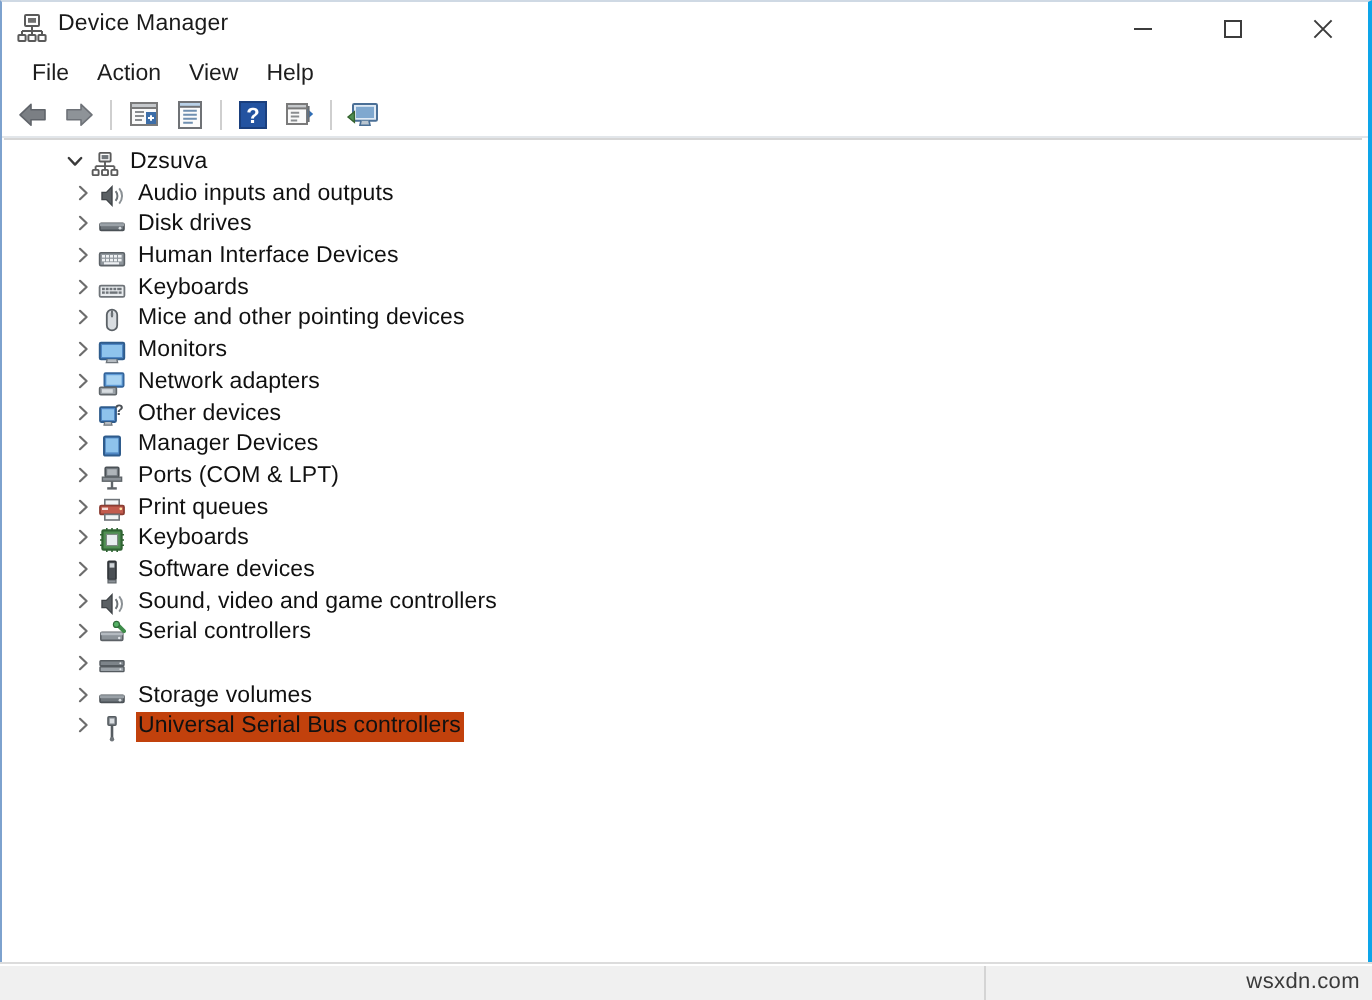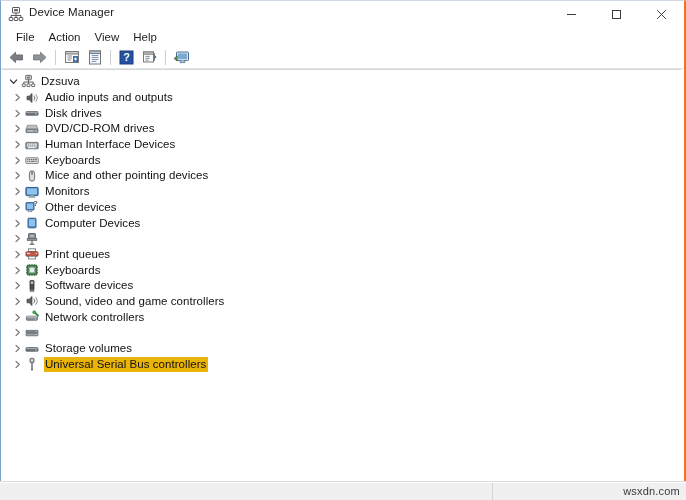--- a/index.html
+++ b/index.html
@@ -12,21 +12,21 @@
   #app{
     position:absolute;left:0;top:0;width:686px;height:500px;
     background:#f0f0f0;
   }
 
   
   .window{
     position:absolute;left:0;top:0;width:686px;height:481px;
     background:#ffffff;
     border-left:1px solid #7da2ce;
-    border-right:2px solid #f97316;
+    border-right:2px solid #0ea5e9;
     border-top:1px solid #cfd9e4;
     box-sizing:border-box;
   }
 
   
   .titlebar{
     position:absolute;left:0;top:0;right:0;height:26px;
     background:#ffffff;
   }
   .title-icon{
@@ -76,40 +76,41 @@
   .treepane{
     position:absolute;left:1px;top:68px;right:3px;bottom:1px;
     background:#ffffff;
     border-top:1px solid #d6d6d6;
     overflow:hidden;
   }
   .tree{
     position:absolute;left:0;top:4px;right:0;
   }
   .row{
-    position:relative;height:15.7px;display:flex;align-items:center;
+    position:relative;height:15.7px;display:flex;align-items:flex-start;
     white-space:nowrap;
+    margin-left:24px;
   }
   .chev{
     width:13px;height:13px;display:flex;align-items:center;justify-content:center;
     flex:0 0 13px;
   }
   .ic{
     width:16px;height:16px;flex:0 0 16px;display:flex;align-items:center;justify-content:center;
     margin-right:4px;
   }
   .ic svg{display:block;}
   .lbl{
     font-size:11.5px;color:#111111;line-height:13px;letter-spacing:.05px;
     padding:1px 2px 1px 1px;
   }
   .row.root{padding-left:5px;}
   .row.child{padding-left:9px;}
   .row.selected .lbl{
-    background:#eab308;
+    background:#c2410c;
   }
 
   
   .statusbar{
     position:absolute;left:0;top:481px;width:686px;height:19px;
     background:#f0f0f0;
     border-top:1px solid #dcdcdc;
   }
   .status-sep{
     position:absolute;left:492px;top:1px;width:1px;height:18px;background:#d4d4d4;
@@ -286,36 +287,20 @@
             <svg width="14" height="14" viewBox="0 0 14 14">
               <rect x="1" y="5.6" width="12" height="3.6" rx="0.6" fill="#6f767c" stroke="#4b5156" stroke-width="0.8"></rect>
               <rect x="1" y="5.6" width="12" height="1.5" fill="#9aa1a7"></rect>
               <circle cx="11" cy="8.1" r="0.7" fill="#d8dde1"></circle>
             </svg>
           </span>
           <span class="lbl">Disk drives</span>
         </div>
 
 
-        <div class="row child">
-          <span class="chev">
-            <svg width="9" height="9" viewBox="0 0 9 9">
-                <path d="M3 1.4 L6.3 4.5 L3 7.6" fill="none" stroke="#6d6d6d" stroke-width="1.1" stroke-linecap="round" stroke-linejoin="round"></path>
-              </svg>
-          </span>
-          <span class="ic">
-            <svg width="14" height="14" viewBox="0 0 14 14">
-              <path d="M2.4 3.2 L11.6 3.2 L13 7.2 L1 7.2 Z" fill="#b9bfc4" stroke="#7c8287" stroke-width="0.7"></path>
-              <rect x="1" y="7.2" width="12" height="3.4" rx="0.5" fill="#8b9197" stroke="#5f6569" stroke-width="0.8"></rect>
-              <rect x="2.4" y="8.5" width="6" height="0.9" fill="#e3e7ea"></rect>
-              <circle cx="11" cy="8.9" r="0.7" fill="#dfe4e8"></circle>
-            </svg>
-          </span>
-          <span class="lbl">DVD/CD-ROM drives</span>
-        </div>
 
         <div class="row child">
           <span class="chev">
             <svg width="9" height="9" viewBox="0 0 9 9">
                 <path d="M3 1.4 L6.3 4.5 L3 7.6" fill="none" stroke="#6d6d6d" stroke-width="1.1" stroke-linecap="round" stroke-linejoin="round"></path>
               </svg>
           </span>
           <span class="ic">
             <svg width="14" height="14" viewBox="0 0 14 14">
               <rect x="0.8" y="4.4" width="12.4" height="6.4" rx="0.7" fill="#8f969c" stroke="#5c6267" stroke-width="0.8"></rect>
@@ -388,20 +373,36 @@
           <span class="ic">
             <svg width="14" height="14" viewBox="0 0 14 14">
               <rect x="0.9" y="2.4" width="12.2" height="8.2" rx="0.6" fill="#4f87c4" stroke="#2f5c8c" stroke-width="1"></rect>
               <rect x="2" y="3.5" width="10" height="6" fill="#8ec3ec"></rect>
               <path d="M4.6 10.6 L4.2 12.3 L9.8 12.3 L9.4 10.6" fill="#b6bcc2" stroke="#6e757b" stroke-width="0.7"></path>
             </svg>
           </span>
           <span class="lbl">Monitors</span>
         </div>
 
+        <div class="row child">
+          <span class="chev">
+            <svg width="9" height="9" viewBox="0 0 9 9">
+                <path d="M3 1.4 L6.3 4.5 L3 7.6" fill="none" stroke="#6d6d6d" stroke-width="1.1" stroke-linecap="round" stroke-linejoin="round"></path>
+              </svg>
+          </span>
+          <span class="ic">
+            <svg width="14" height="14" viewBox="0 0 14 14">
+              <rect x="3.2" y="1.6" width="9.6" height="6.8" rx="0.6" fill="#5d9ad6" stroke="#35669c" stroke-width="0.9"></rect>
+              <rect x="4.2" y="2.6" width="7.6" height="4.8" fill="#a8d3f2"></rect>
+              <rect x="0.8" y="8.6" width="8.4" height="3.8" rx="0.6" fill="#9aa1a7" stroke="#5f6569" stroke-width="0.8"></rect>
+              <rect x="2" y="9.6" width="5.4" height="1.8" fill="#d7dce0"></rect>
+            </svg>
+          </span>
+          <span class="lbl">Network adapters</span>
+        </div>
 
         <div class="row child">
           <span class="chev">
             <svg width="9" height="9" viewBox="0 0 9 9">
                 <path d="M3 1.4 L6.3 4.5 L3 7.6" fill="none" stroke="#6d6d6d" stroke-width="1.1" stroke-linecap="round" stroke-linejoin="round"></path>
               </svg>
           </span>
           <span class="ic">
             <svg width="14" height="14" viewBox="0 0 14 14">
               <rect x="1" y="2.6" width="8" height="7.4" rx="0.6" fill="#4f87c4" stroke="#2f5c8c" stroke-width="0.9"></rect>
@@ -418,38 +419,39 @@
             <svg width="9" height="9" viewBox="0 0 9 9">
                 <path d="M3 1.4 L6.3 4.5 L3 7.6" fill="none" stroke="#6d6d6d" stroke-width="1.1" stroke-linecap="round" stroke-linejoin="round"></path>
               </svg>
           </span>
           <span class="ic">
             <svg width="14" height="14" viewBox="0 0 14 14">
               <rect x="3" y="2.2" width="8" height="9.6" rx="0.8" fill="#4f87c4" stroke="#2f5c8c" stroke-width="1"></rect>
               <rect x="3.9" y="3.2" width="6.2" height="7" fill="#8ec3ec"></rect>
             </svg>
           </span>
-          <span class="lbl">Computer Devices</span>
+          <span class="lbl">Manager Devices</span>
         </div>
 
         <div class="row child">
           <span class="chev">
             <svg width="9" height="9" viewBox="0 0 9 9">
                 <path d="M3 1.4 L6.3 4.5 L3 7.6" fill="none" stroke="#6d6d6d" stroke-width="1.1" stroke-linecap="round" stroke-linejoin="round"></path>
               </svg>
           </span>
           <span class="ic">
             <svg width="14" height="14" viewBox="0 0 14 14">
               <rect x="3.6" y="1.6" width="6.8" height="5" rx="0.6" fill="#6f767c" stroke="#4b5156" stroke-width="0.8"></rect>
               <rect x="4.6" y="2.6" width="4.8" height="3" fill="#aeb4b9"></rect>
               <rect x="2.2" y="6.6" width="9.6" height="2" fill="#8b9197" stroke="#5f6569" stroke-width="0.7"></rect>
               <path d="M7 8.6 L7 12.2" stroke="#5f6569" stroke-width="1.2"></path>
               <path d="M4.6 12.2 L9.4 12.2" stroke="#5f6569" stroke-width="1.2"></path>
             </svg>
           </span>
+          <span class="lbl">Ports (COM &amp; LPT)</span>
         </div>
 
         <div class="row child">
           <span class="chev">
             <svg width="9" height="9" viewBox="0 0 9 9">
                 <path d="M3 1.4 L6.3 4.5 L3 7.6" fill="none" stroke="#6d6d6d" stroke-width="1.1" stroke-linecap="round" stroke-linejoin="round"></path>
               </svg>
           </span>
           <span class="ic">
             <svg width="14" height="14" viewBox="0 0 14 14">
@@ -524,21 +526,21 @@
           </span>
           <span class="ic">
             <svg width="14" height="14" viewBox="0 0 14 14">
               <rect x="1.4" y="6.2" width="11" height="4" rx="0.6" fill="#8d949a" stroke="#5c6166" stroke-width="0.8"></rect>
               <rect x="1.4" y="6.2" width="11" height="1.4" fill="#b4bac0"></rect>
               <circle cx="10.6" cy="9" r="0.6" fill="#e2e6ea"></circle>
               <path d="M9.4 2 L13 5.6" stroke="#3f8c4a" stroke-width="2" stroke-linecap="round"></path>
               <circle cx="9.2" cy="2.2" r="1.5" fill="#56b266" stroke="#2f6b39" stroke-width="0.6"></circle>
             </svg>
           </span>
-          <span class="lbl">Network controllers</span>
+          <span class="lbl">Serial controllers</span>
         </div>
 
         <div class="row child">
           <span class="chev">
             <svg width="9" height="9" viewBox="0 0 9 9">
                 <path d="M3 1.4 L6.3 4.5 L3 7.6" fill="none" stroke="#6d6d6d" stroke-width="1.1" stroke-linecap="round" stroke-linejoin="round"></path>
               </svg>
           </span>
           <span class="ic">
             <svg width="14" height="14" viewBox="0 0 14 14">

